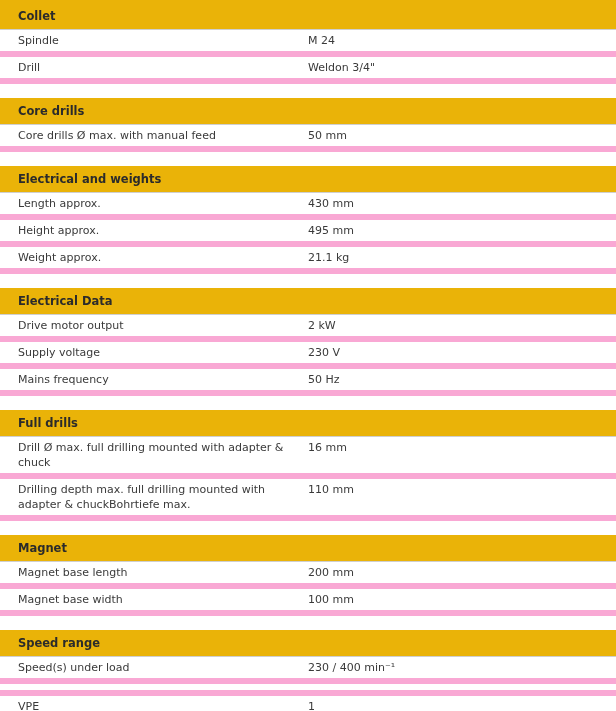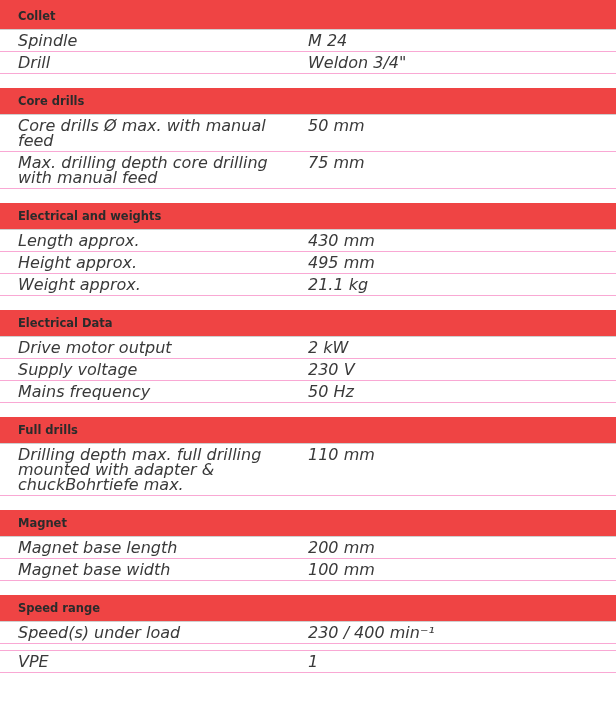--- a/index.html
+++ b/index.html
@@ -24,45 +24,44 @@
     width: 616px;
     border-collapse: collapse;
     table-layout: fixed;
   }
   table.spec-table td {
     padding: 0;
     vertical-align: top;
   }
   
   tr.section-row > td {
-    background: #ef4444;
+    background: #eab308;
     font-weight: bold;
     color: #2b2b2b;
     font-size: 11.5px;
     padding: 6px 0 6px 18px;
     border-bottom: 1px solid #cfcfcf;
   }
   tr.section-row.first > td {
     padding-top: 9px;
   }
   
   tr.spacer-row > td {
     height: 14px;
     background: #ffffff;
     border: none;
     padding: 0;
   }
   
   tr.data-row td {
-    border-bottom: 1px solid #f9a8d4;
+    border-bottom: 6px solid #f9a8d4;
     padding: 3px 0 3px 0;
-    font-size: 16px;
+    font-size: 11px;
     color: #3a3a3a;
     line-height: 15px;
-    font-style: italic;
   }
   tr.data-row td.label-cell {
     width: 380px;
     padding-left: 18px;
     padding-right: 8px;
   }
   tr.data-row td.value-cell {
     width: 236px;
     padding-left: 0;
   }
@@ -86,24 +85,20 @@
         </tr>
         <tr class="spacer-row">
           <td colspan="2"></td>
         </tr>
         <tr class="section-row">
           <td colspan="2">Core drills</td>
         </tr>
         <tr class="data-row">
           <td class="label-cell">Core drills Ø max. with manual feed</td>
           <td class="value-cell">50 mm</td>
-        </tr>
-        <tr class="data-row">
-          <td class="label-cell">Max. drilling depth core drilling with manual feed</td>
-          <td class="value-cell">75 mm</td>
         </tr>
         <tr class="spacer-row">
           <td colspan="2"></td>
         </tr>
         <tr class="section-row">
           <td colspan="2">Electrical and weights</td>
         </tr>
         <tr class="data-row">
           <td class="label-cell">Length approx.</td>
           <td class="value-cell">430 mm</td>
@@ -134,20 +129,24 @@
           <td class="label-cell">Mains frequency</td>
           <td class="value-cell">50 Hz</td>
         </tr>
         <tr class="spacer-row">
           <td colspan="2"></td>
         </tr>
         <tr class="section-row">
           <td colspan="2">Full drills</td>
         </tr>
         <tr class="data-row">
+          <td class="label-cell">Drill Ø max. full drilling mounted with adapter &amp; chuck</td>
+          <td class="value-cell">16 mm</td>
+        </tr>
+        <tr class="data-row">
           <td class="label-cell">Drilling depth max. full drilling mounted with adapter &amp; chuckBohrtiefe max.</td>
           <td class="value-cell">110 mm</td>
         </tr>
         <tr class="spacer-row">
           <td colspan="2"></td>
         </tr>
         <tr class="section-row">
           <td colspan="2">Magnet</td>
         </tr>
         <tr class="data-row">

